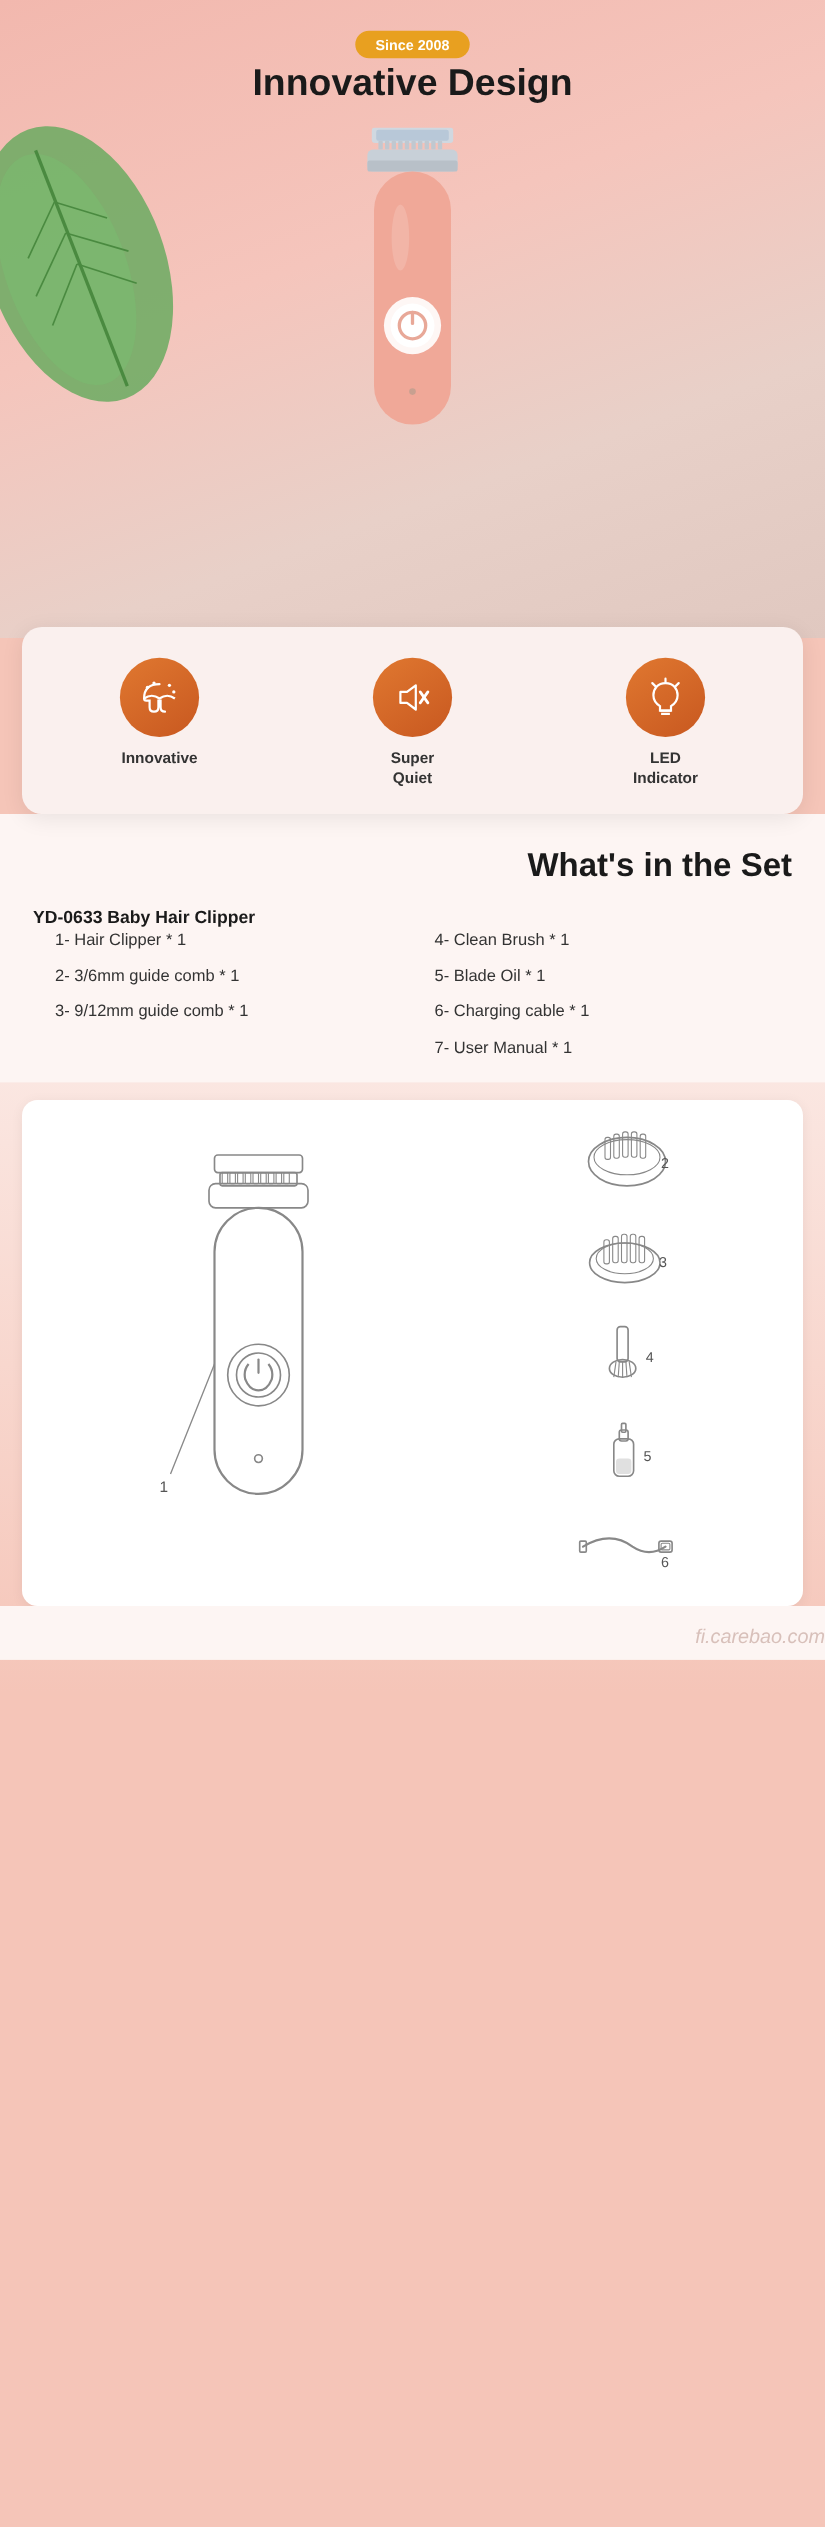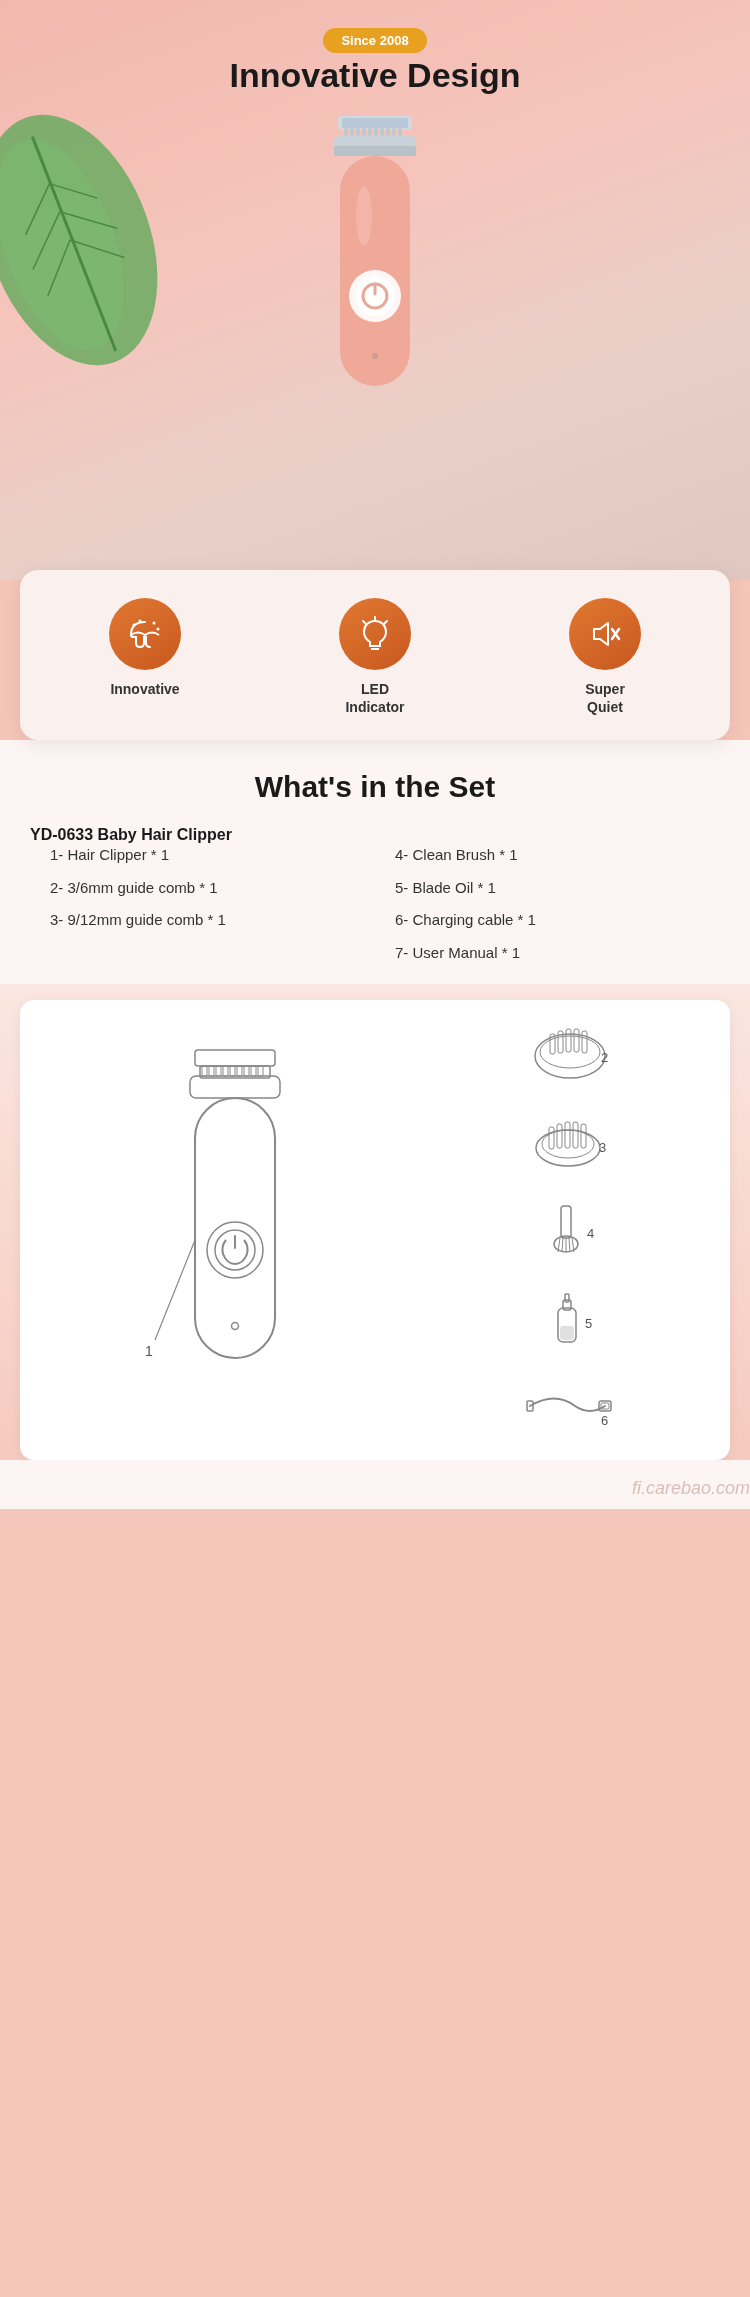--- a/index.html
+++ b/index.html
@@ -109,21 +109,21 @@
     
     .set-section {
       background: #fdf5f3;
       padding: 30px 30px 20px;
       margin-top: 0;
     }
     .set-title {
       font-size: 30px;
       font-weight: 900;
       color: #1a1a1a;
-      text-align: center;
+      text-align: right;
       margin-bottom: 22px;
     }
     .set-product-name {
       font-size: 16px;
       font-weight: 800;
       color: #1a1a1a;
     }
     .set-items-container {
       display: flex;
       gap: 20px;
@@ -265,42 +265,42 @@
         <circle cx="32" cy="14" r="1.5" fill="white"></circle>
       </svg>
     </div>
     <span class="feature-label">Innovative</span>
   </div>
 
   <div class="feature-item">
     <div class="feature-icon-circle">
       <svg viewBox="0 0 38 38" fill="none" xmlns="http://www.w3.org/2000/svg">
 
+        <path d="M8 14 L8 24 L14 24 L22 30 L22 8 L14 14 Z" stroke="white" stroke-width="2" fill="none" stroke-linejoin="round"></path>
+        <line x1="26" y1="14" x2="33" y2="24" stroke="white" stroke-width="2.5" stroke-linecap="round"></line>
+        <line x1="33" y1="14" x2="26" y2="24" stroke="white" stroke-width="2.5" stroke-linecap="round"></line>
+      </svg>
+    </div>
+    <span class="feature-label">Super<br>Quiet</span>
+  </div>
+
+  <div class="feature-item">
+    <div class="feature-icon-circle">
+      <svg viewBox="0 0 38 38" fill="none" xmlns="http://www.w3.org/2000/svg">
+
         <path d="M19 6 C12 6 8 11 8 17 C8 22 11 25 14 27 L14 31 L24 31 L24 27 C27 25 30 22 30 17 C30 11 26 6 19 6 Z" stroke="white" stroke-width="2" fill="none"></path>
         <line x1="14" y1="31" x2="24" y2="31" stroke="white" stroke-width="2"></line>
         <line x1="15" y1="34" x2="23" y2="34" stroke="white" stroke-width="2"></line>
 
         <line x1="19" y1="2" x2="19" y2="5" stroke="white" stroke-width="2" stroke-linecap="round"></line>
         <line x1="7" y1="6" x2="10" y2="9" stroke="white" stroke-width="2" stroke-linecap="round"></line>
         <line x1="31" y1="6" x2="28" y2="9" stroke="white" stroke-width="2" stroke-linecap="round"></line>
       </svg>
     </div>
     <span class="feature-label">LED<br>Indicator</span>
-  </div>
-
-  <div class="feature-item">
-    <div class="feature-icon-circle">
-      <svg viewBox="0 0 38 38" fill="none" xmlns="http://www.w3.org/2000/svg">
-
-        <path d="M8 14 L8 24 L14 24 L22 30 L22 8 L14 14 Z" stroke="white" stroke-width="2" fill="none" stroke-linejoin="round"></path>
-        <line x1="26" y1="14" x2="33" y2="24" stroke="white" stroke-width="2.5" stroke-linecap="round"></line>
-        <line x1="33" y1="14" x2="26" y2="24" stroke="white" stroke-width="2.5" stroke-linecap="round"></line>
-      </svg>
-    </div>
-    <span class="feature-label">Super<br>Quiet</span>
   </div>
 
 
 </div>
 
 <div class="pink-bg-lower">
   <div class="set-section">
     <h2 class="set-title">What's in the Set</h2>
     <p class="set-product-name">YD-0633 Baby Hair Clipper</p>
     <div class="set-items-container">

